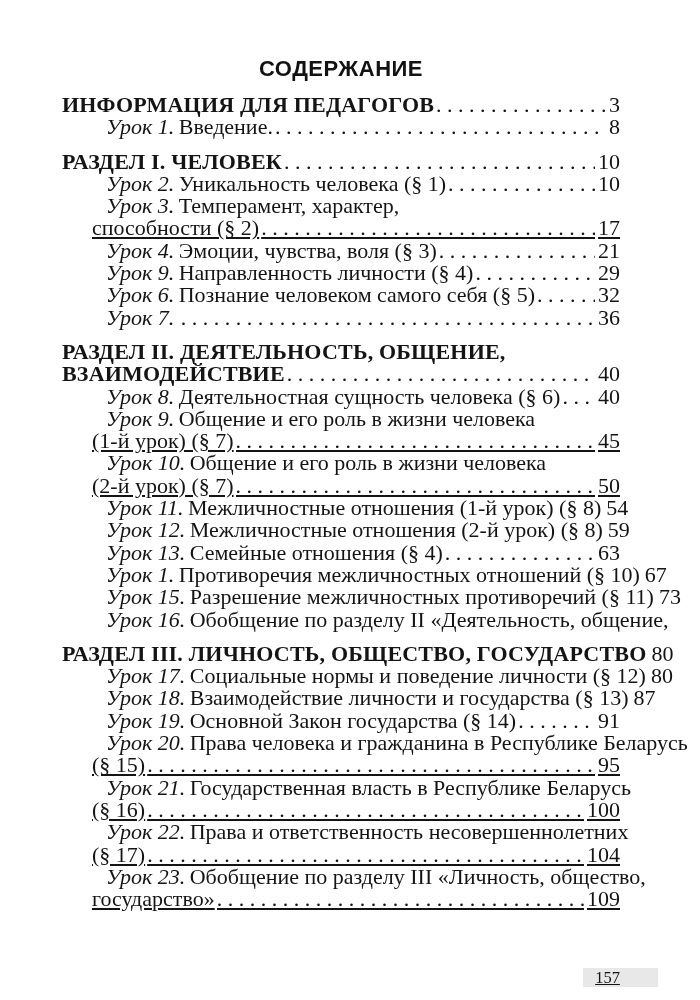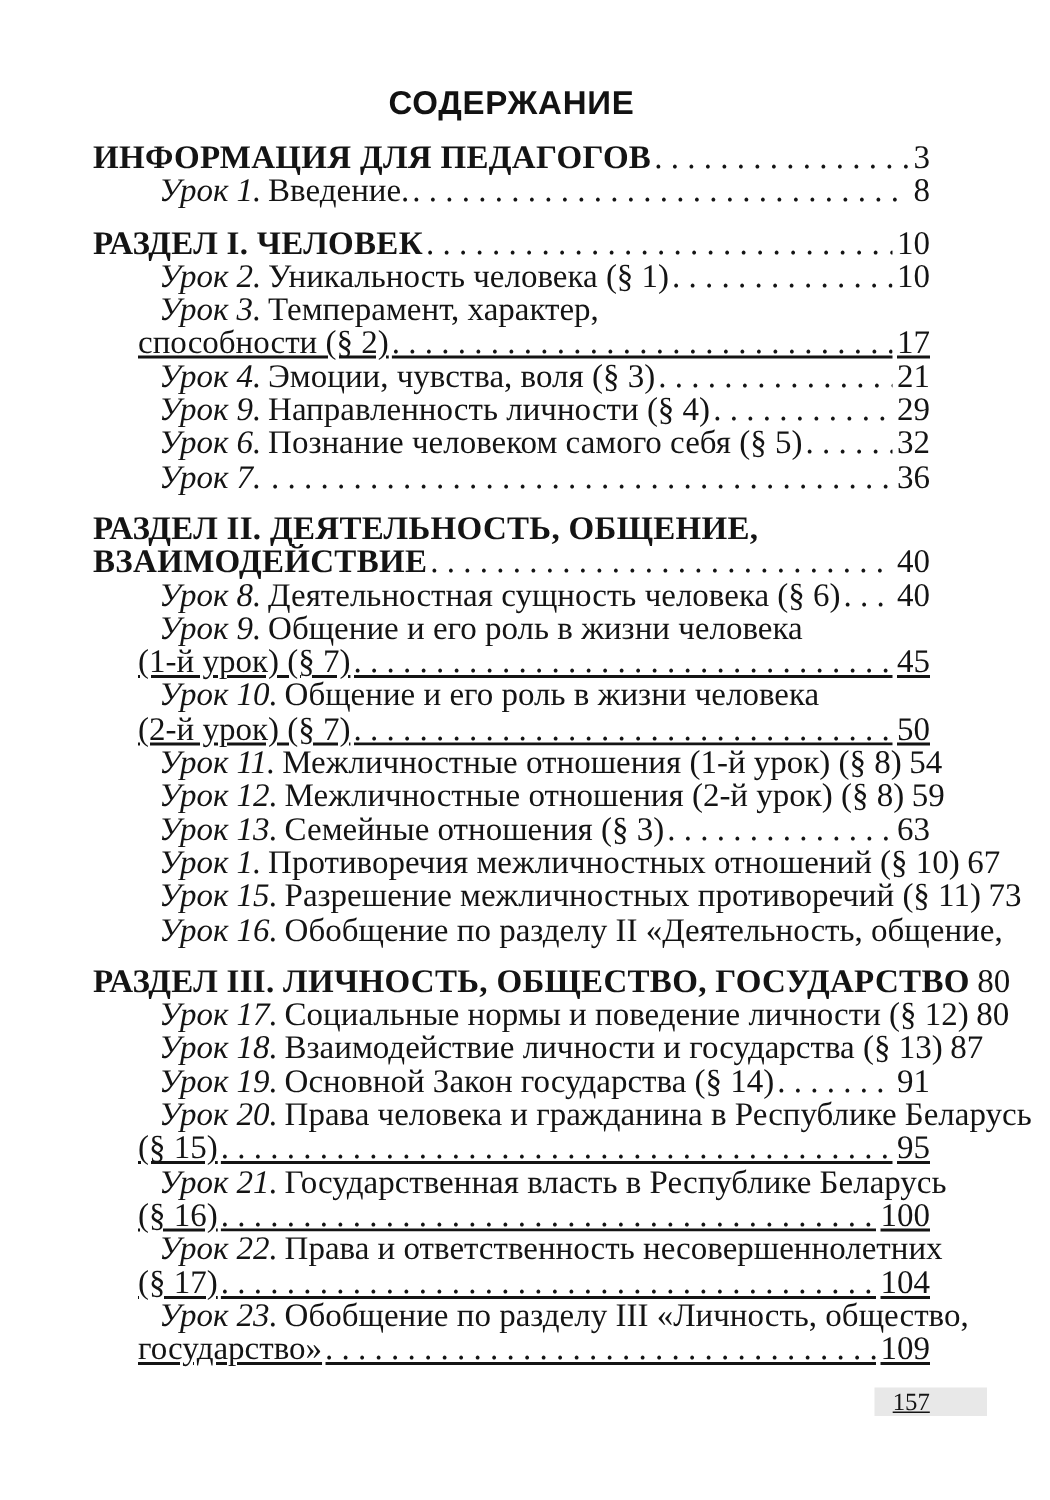--- a/index.html
+++ b/index.html
@@ -51,21 +51,21 @@
     white-space: nowrap;
     margin: 0 3px 0 2px;
     min-width: 0;
   }
   .leader::before {
     content: ". . . . . . . . . . . . . . . . . . . . . . . . . . . . . . . . . . . . . . . . . . . . . . . . . . . . . . . . . . . . . . . . . . . . ";
   }
   .pg { white-space: nowrap; }
   .page-badge {
     position: absolute;
-    left: 583px; top: 925px;
+    left: 583px; top: 968px;
     width: 75px; height: 19px;
     box-sizing: border-box;
     padding-right: 26px;
     text-align: center;
     font-size: 16.5px;
     line-height: 19px;
     text-decoration: underline;
   }
 </style>
 </head>
@@ -198,21 +198,21 @@
         <div class="line">
           <span class="prefix">Урок 12.</span>
           <span class="text">Межличностные отношения (2-й урок) (§ 8)</span>
           <span class="leader"></span>
           <span class="pg">59</span>
         </div>
       </div>
       <div class="entry lesson">
         <div class="line">
           <span class="prefix">Урок 13.</span>
-          <span class="text">Семейные отношения (§ 3)</span>
+          <span class="text">Семейные отношения (§ 4)</span>
           <span class="leader"></span>
           <span class="pg">63</span>
         </div>
       </div>
       <div class="entry lesson">
         <div class="line">
           <span class="prefix">Урок 1.</span>
           <span class="text">Противоречия межличностных отношений (§ 10)</span>
           <span class="leader"></span>
           <span class="pg">67</span>

